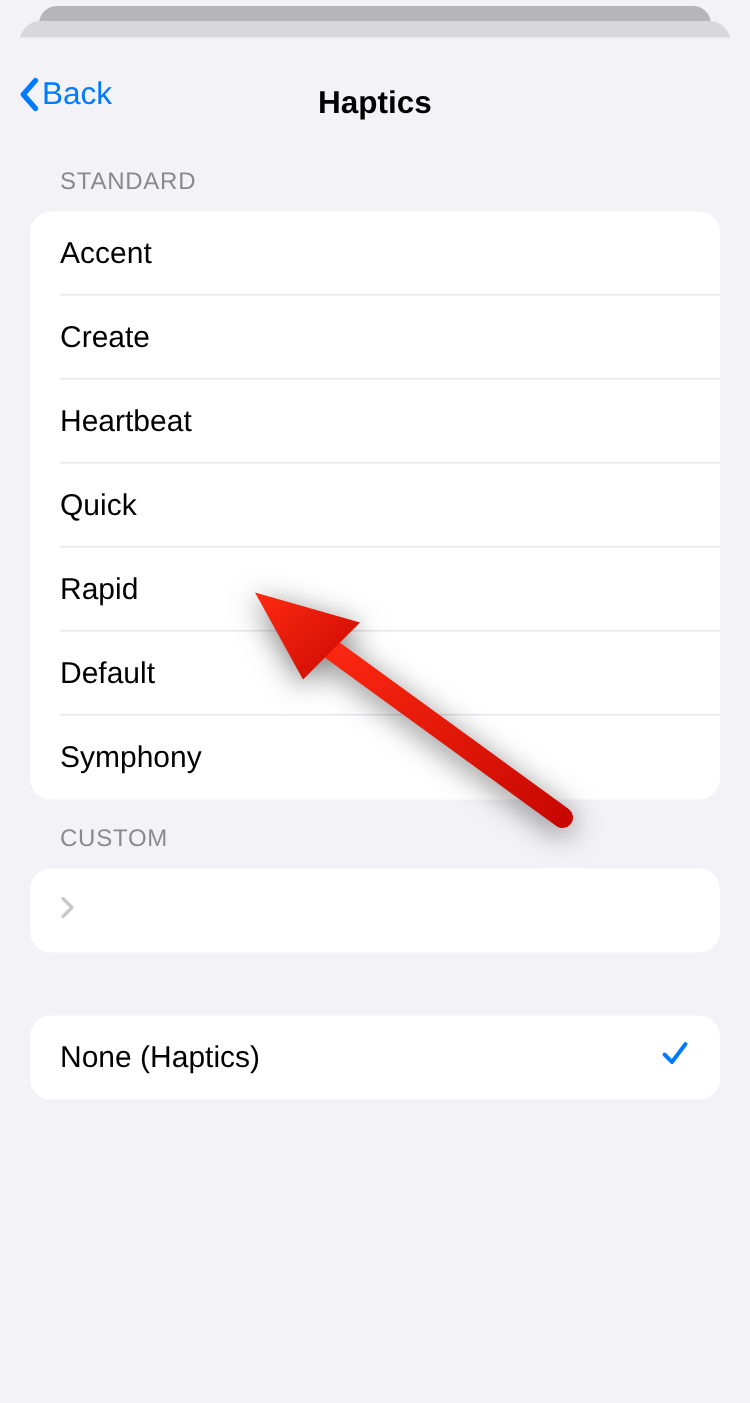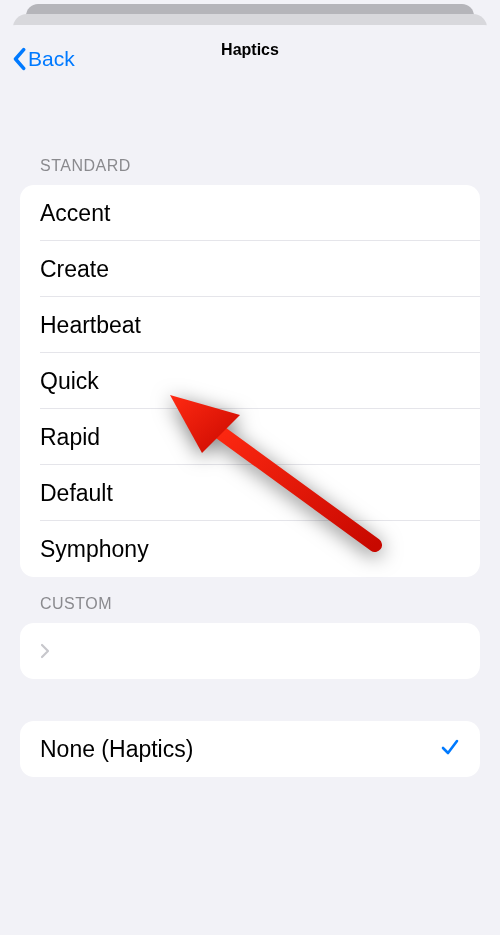--- a/index.html
+++ b/index.html
@@ -46,24 +46,24 @@
       top: 25px;
       left: 0;
       right: 0;
       bottom: 0;
       background: #f2f2f7;
       border-radius: 16px 16px 0 0;
       overflow: hidden;
     }
     .nav-bar {
       display: flex;
-      align-items: flex-start;
+      align-items: flex-end;
       height: 56px;
       position: relative;
-      padding: 16px 8px;
+      padding: 0 8px;
     }
     .back-button {
       display: flex;
       align-items: center;
       color: #007aff;
       font-size: 21px;
       cursor: pointer;
       padding: 4px 2px;
     }
     .back-chevron {
@@ -74,50 +74,50 @@
       justify-content: center;
     }
     .back-chevron svg {
       width: 14px;
       height: 24px;
     }
     .nav-title {
       position: absolute;
       left: 50%;
       transform: translateX(-50%);
-      font-size: 16px;
+      font-size: 21px;
       font-weight: 600;
       color: #000;
     }
     .content {
       padding: 0 20px;
     }
     .section-header {
       font-size: 16px;
       color: #8a8a8e;
       letter-spacing: 0.5px;
       text-transform: uppercase;
       padding: 0 20px 10px 20px;
-      margin-top: 76px;
+      margin-top: 32px;
     }
     .section-header.custom {
       margin-top: 18px;
     }
     .list-group {
       background: #fff;
       border-radius: 14px;
       overflow: hidden;
     }
     .list-row {
       display: flex;
       align-items: center;
       justify-content: space-between;
       min-height: 56px;
       padding: 0 20px;
-      font-size: 23px;
+      font-size: 20px;
       color: #000;
       cursor: pointer;
       position: relative;
     }
     .list-row:not(:last-child)::after {
       content: "";
       position: absolute;
       left: 20px;
       right: 0;
       bottom: 0;

